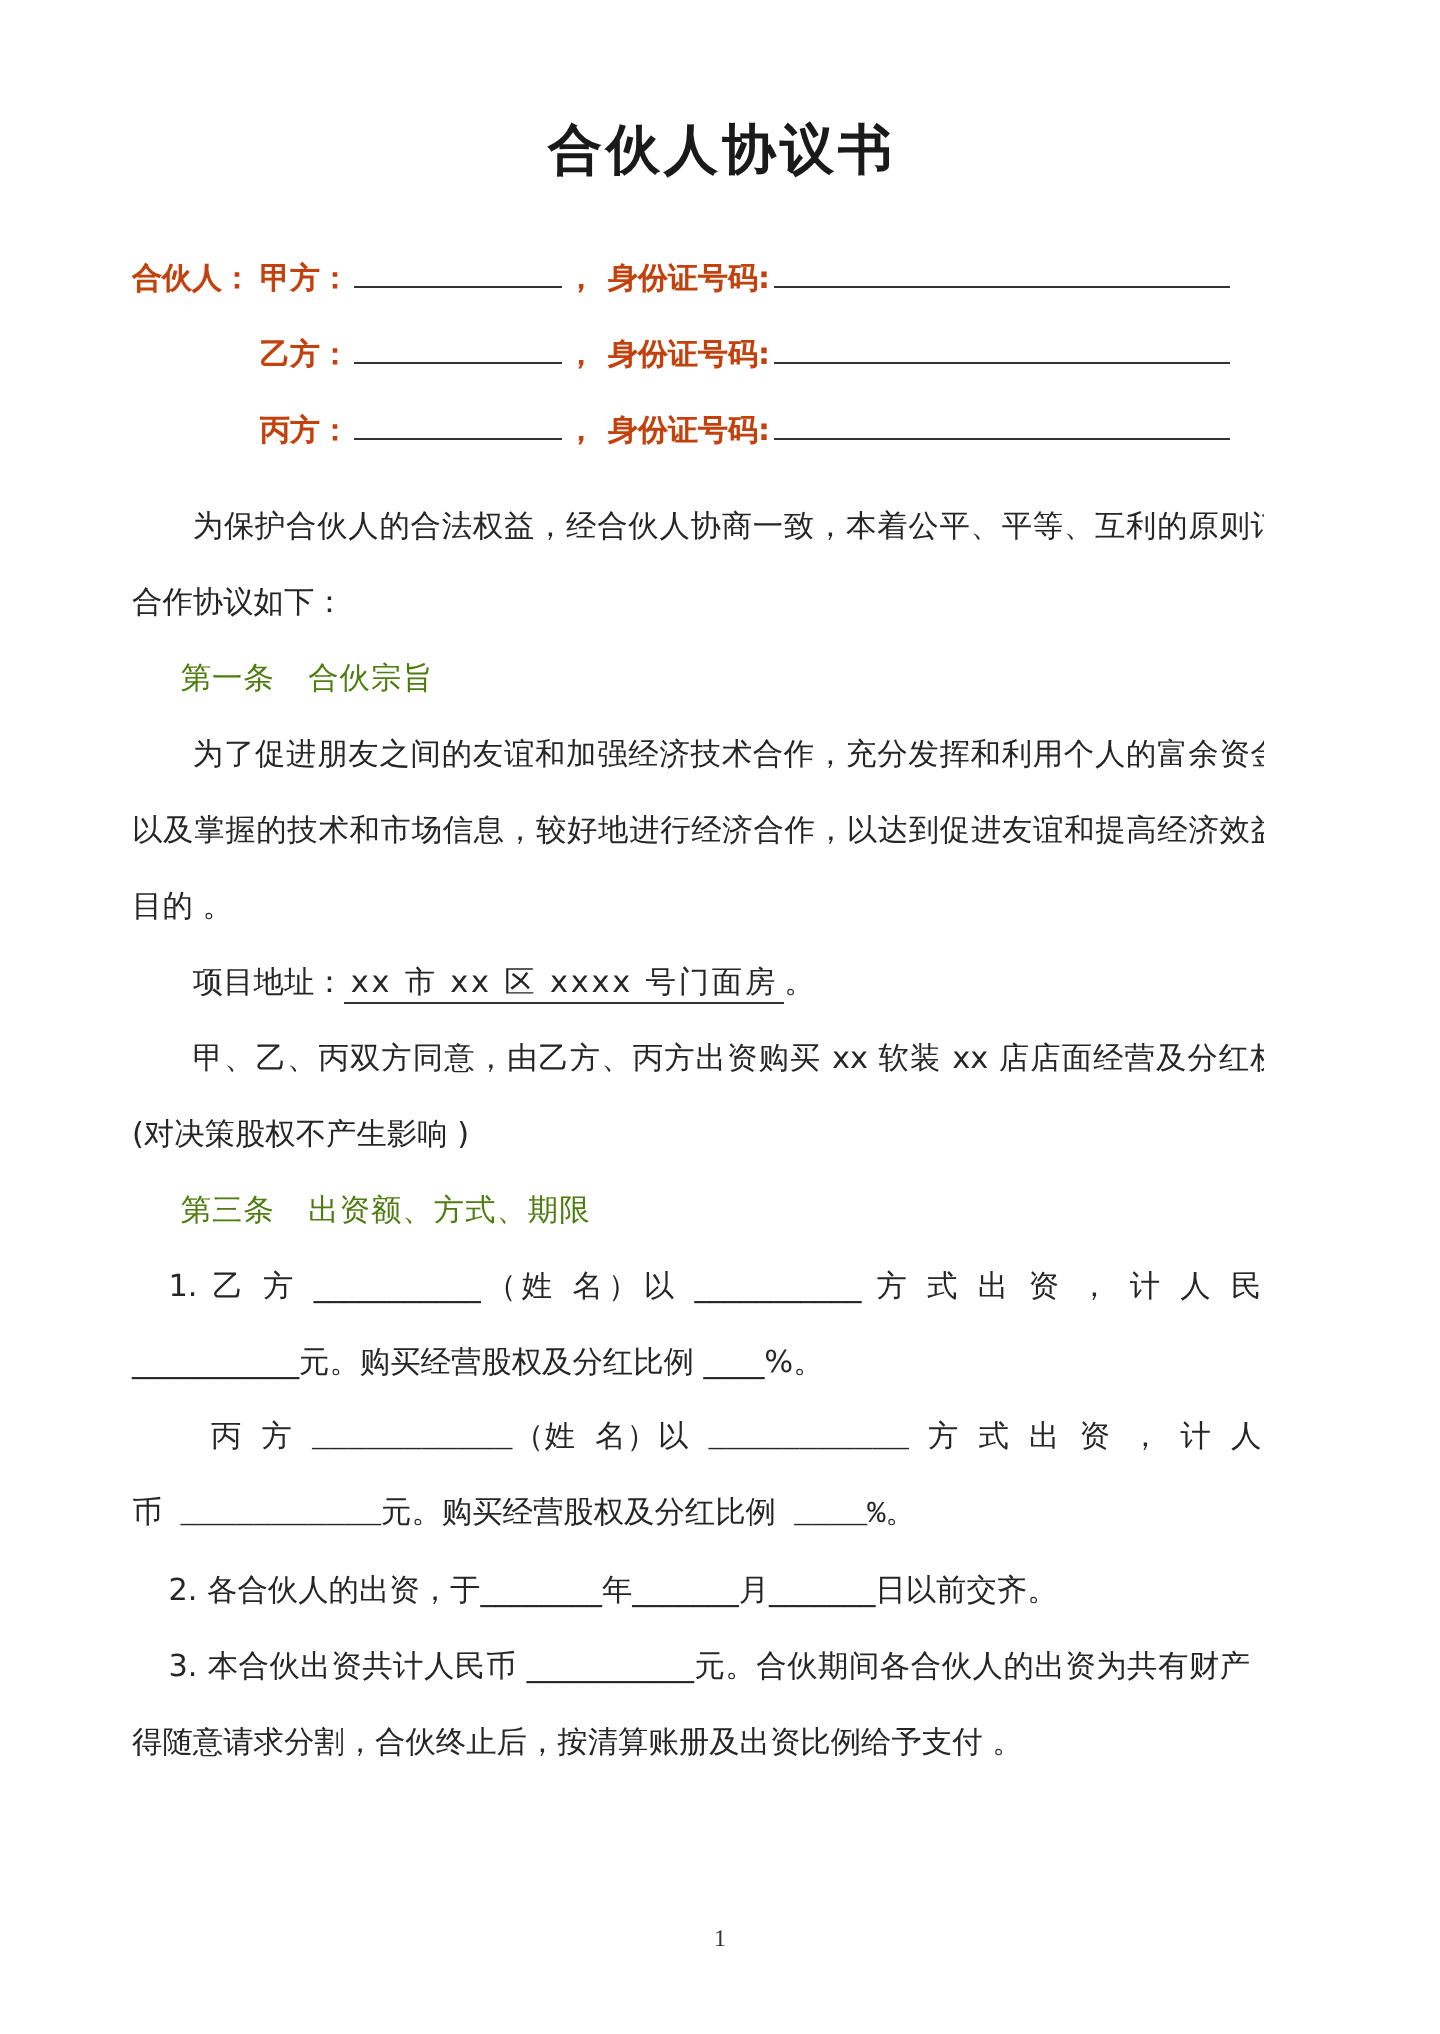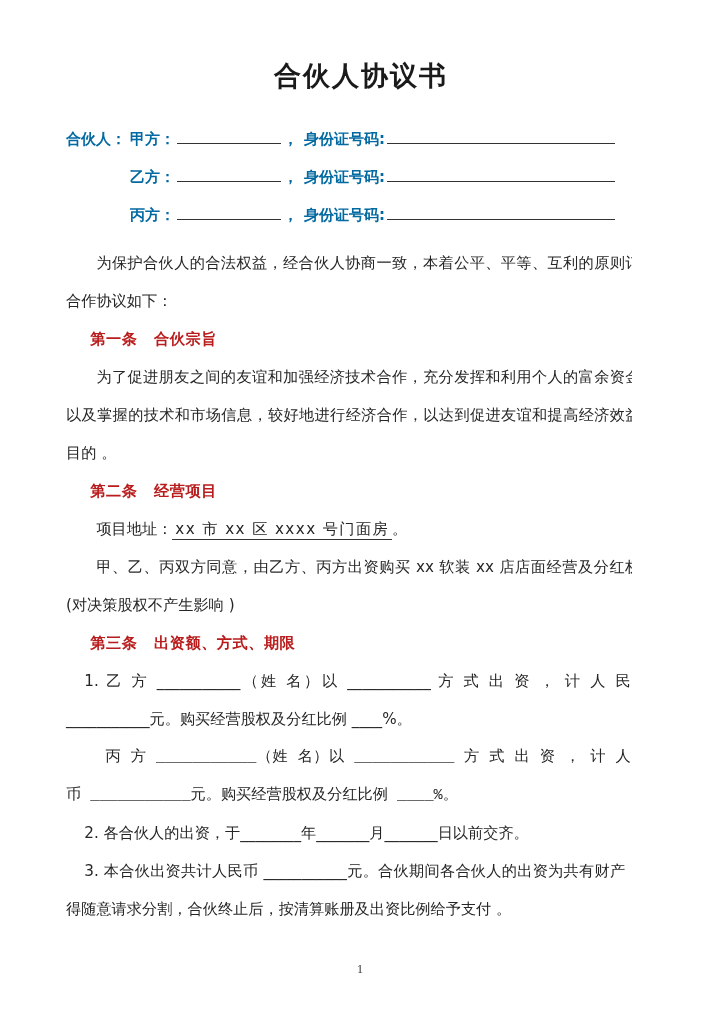--- a/index.html
+++ b/index.html
@@ -40,21 +40,21 @@
   .party-block {
     margin-top: 38px;
   }
   .party-line {
     display: flex;
     align-items: baseline;
     font-size: 15px;
     font-weight: bold;
     line-height: 1.0;
     height: 38px;
-    color: #0369a1;
+    color: #c2410c;
     white-space: nowrap;
     text-align: center;
   }
   .party-prefix {
     display: inline-block;
   }
   .party-prefix.spacer {
     visibility: hidden;
   }
   .party-label {
@@ -80,25 +80,25 @@
     text-align: justify;
     text-justify: inter-ideograph;
     color: #262626;
   }
   p.indent2 { text-indent: 2em; }
   p.indent25 { text-indent: 2.6em; font-family: Liberation Mono, monospace; }
   p.indent1 { text-indent: 1.2em; }
 
   h2.article {
     font-size: 15.2px;
-    font-weight: bold;
+    font-weight: normal;
     line-height: 38px;
     margin: 0;
     text-indent: 1.6em;
-    color: #b91c1c;
+    color: #4d7c0f;
     letter-spacing: 0.5px;
   }
   .art-gap { display:inline-block; width: 1.1em; }
 
   .uline {
     border-bottom: 1.2px solid #333;
     padding: 0 3px 1px 3px;
   }
 
   .wide {
@@ -154,21 +154,20 @@
       </div>
 
     </div>
 
     <p class="body indent2">为保护合伙人的合法权益，经合伙人协商一致，本着公平、平等、互利的原则订立合作协议如下：</p>
 
     <h2 class="article"><span>第一条</span><span class="art-gap"></span><span>合伙宗旨</span></h2>
 
     <p class="body indent2">为了促进朋友之间的友谊和加强经济技术合作，充分发挥和利用个人的富余资金，以及掌握的技术和市场信息，较好地进行经济合作，以达到促进友谊和提高经济效益的目的 。</p>
 
-    <h2 class="article"><span>第二条</span><span class="art-gap"></span><span>经营项目</span></h2>
 
     <p class="body indent2"><span>项目地址：</span><span class="uline wide">xx 市 xx 区 xxxx 号门面房</span><span>。</span></p>
 
     <p class="body indent2">甲、乙、丙双方同意，由乙方、丙方出资购买 xx 软装 xx 店店面经营及分红权。(对决策股权不产生影响 )</p>
 
     <h2 class="article"><span>第三条</span><span class="art-gap"></span><span>出资额、方式、期限</span></h2>
 
     <p class="body indent1">1.  乙 方 ___________（姓 名）以 ___________ 方 式 出 资 ， 计 人 民 币 ___________元。购买经营股权及分红比例 ____%。</p>
 
     <p class="body indent25">丙 方 ___________（姓 名）以 ___________ 方 式 出 资 ， 计 人 民 币 ___________元。购买经营股权及分红比例 ____%。</p>

